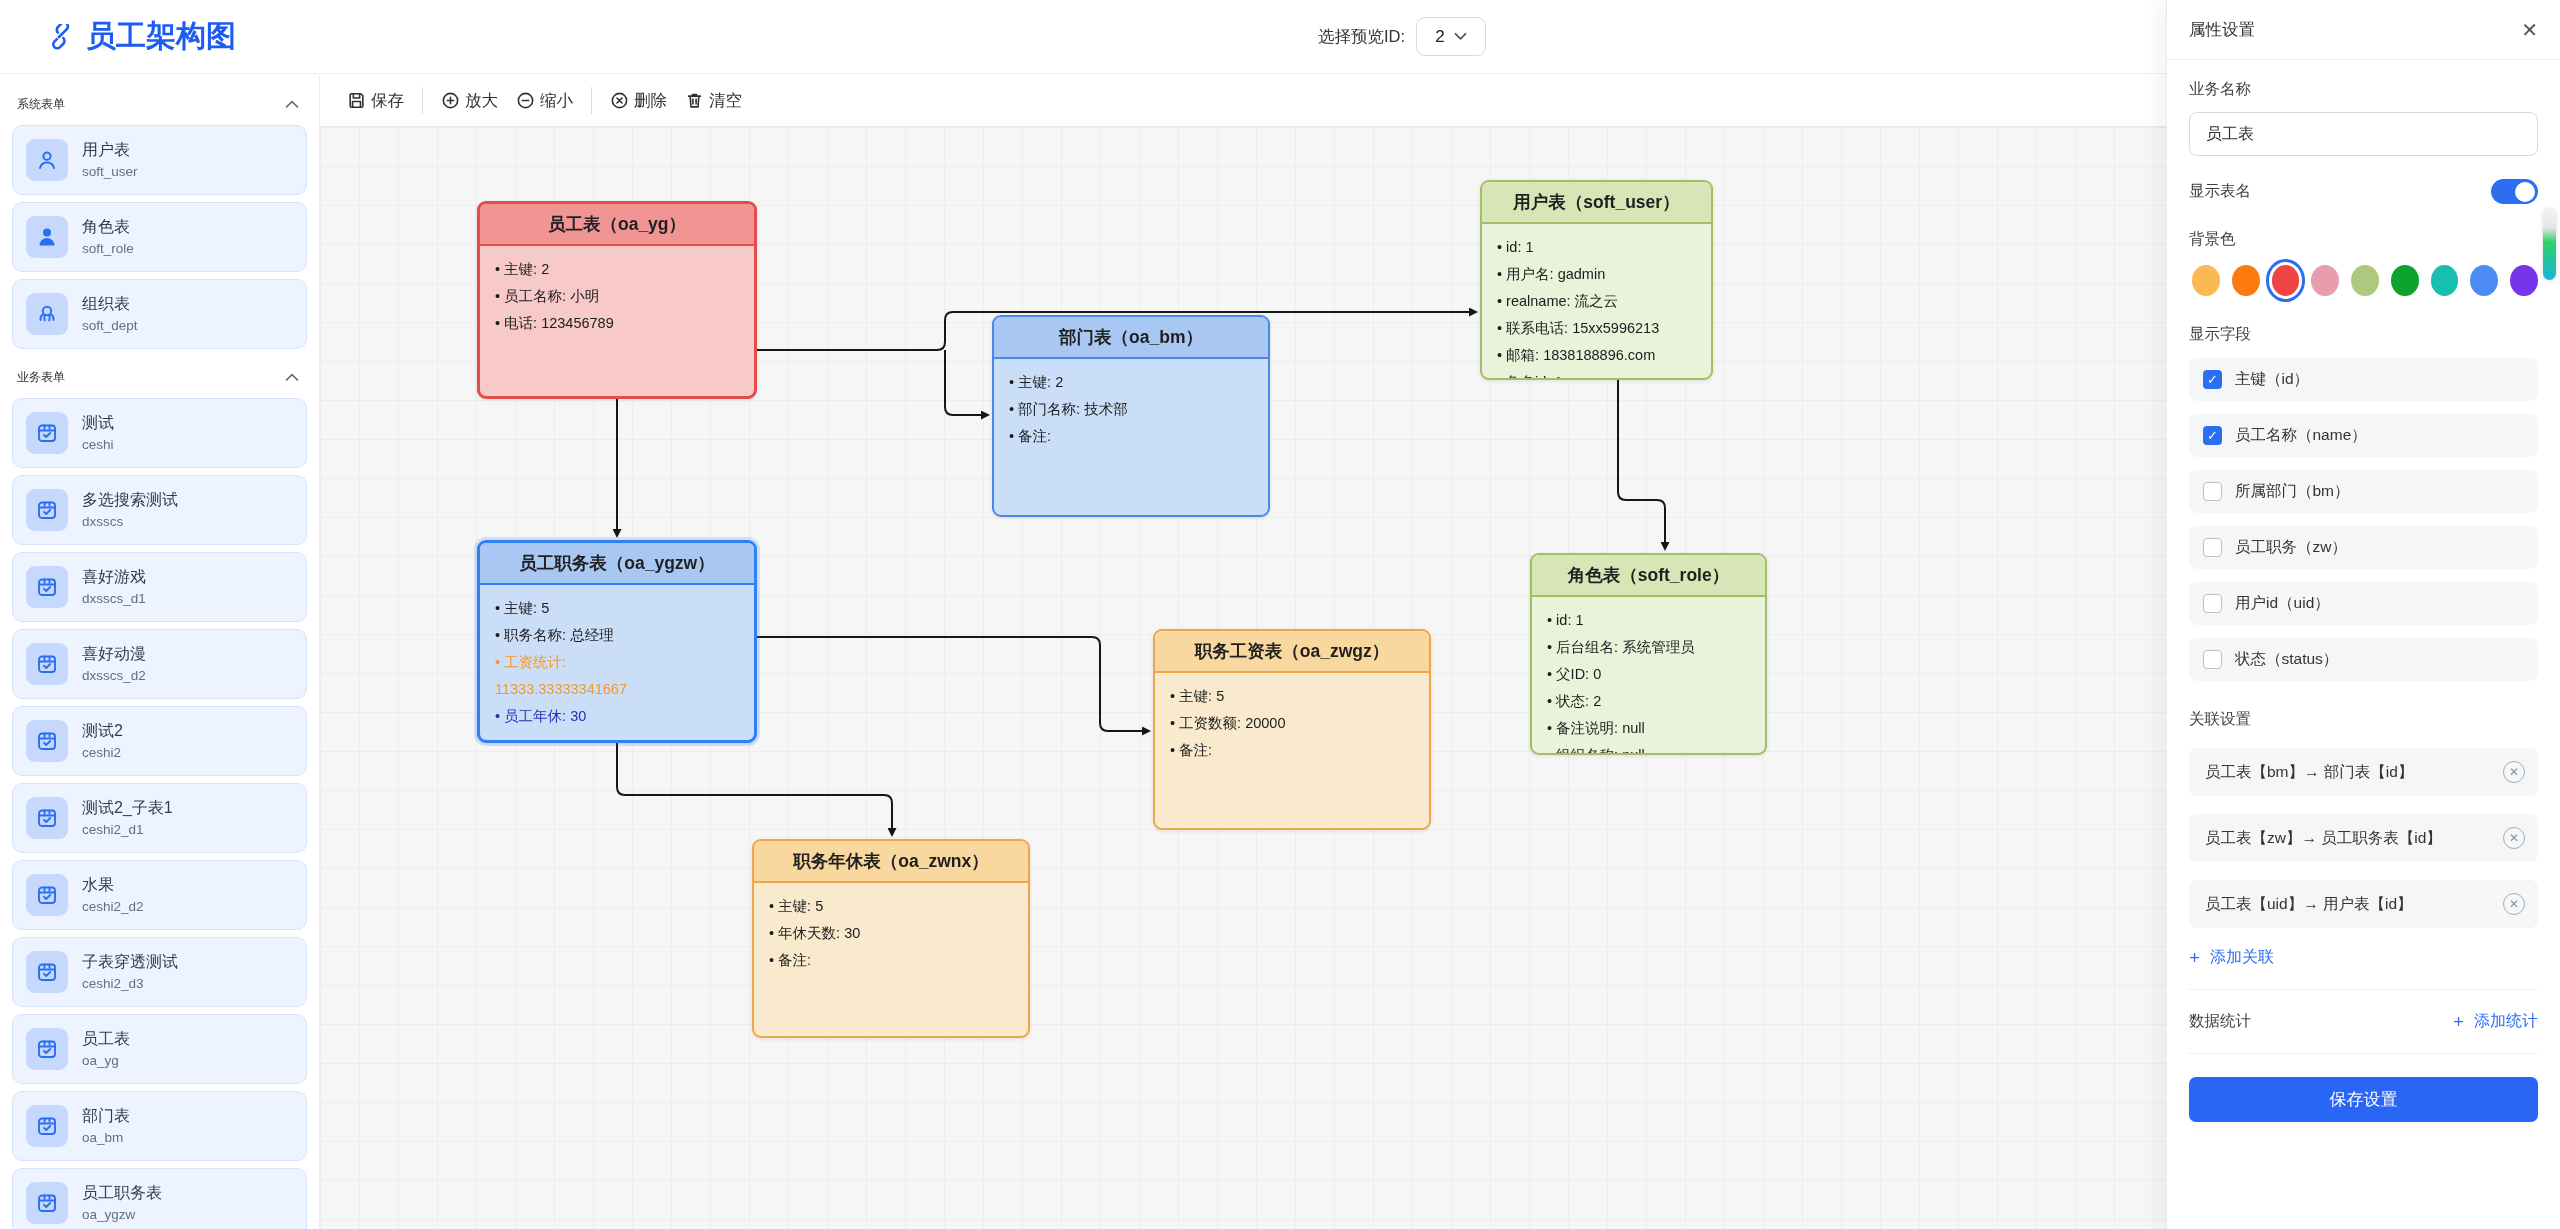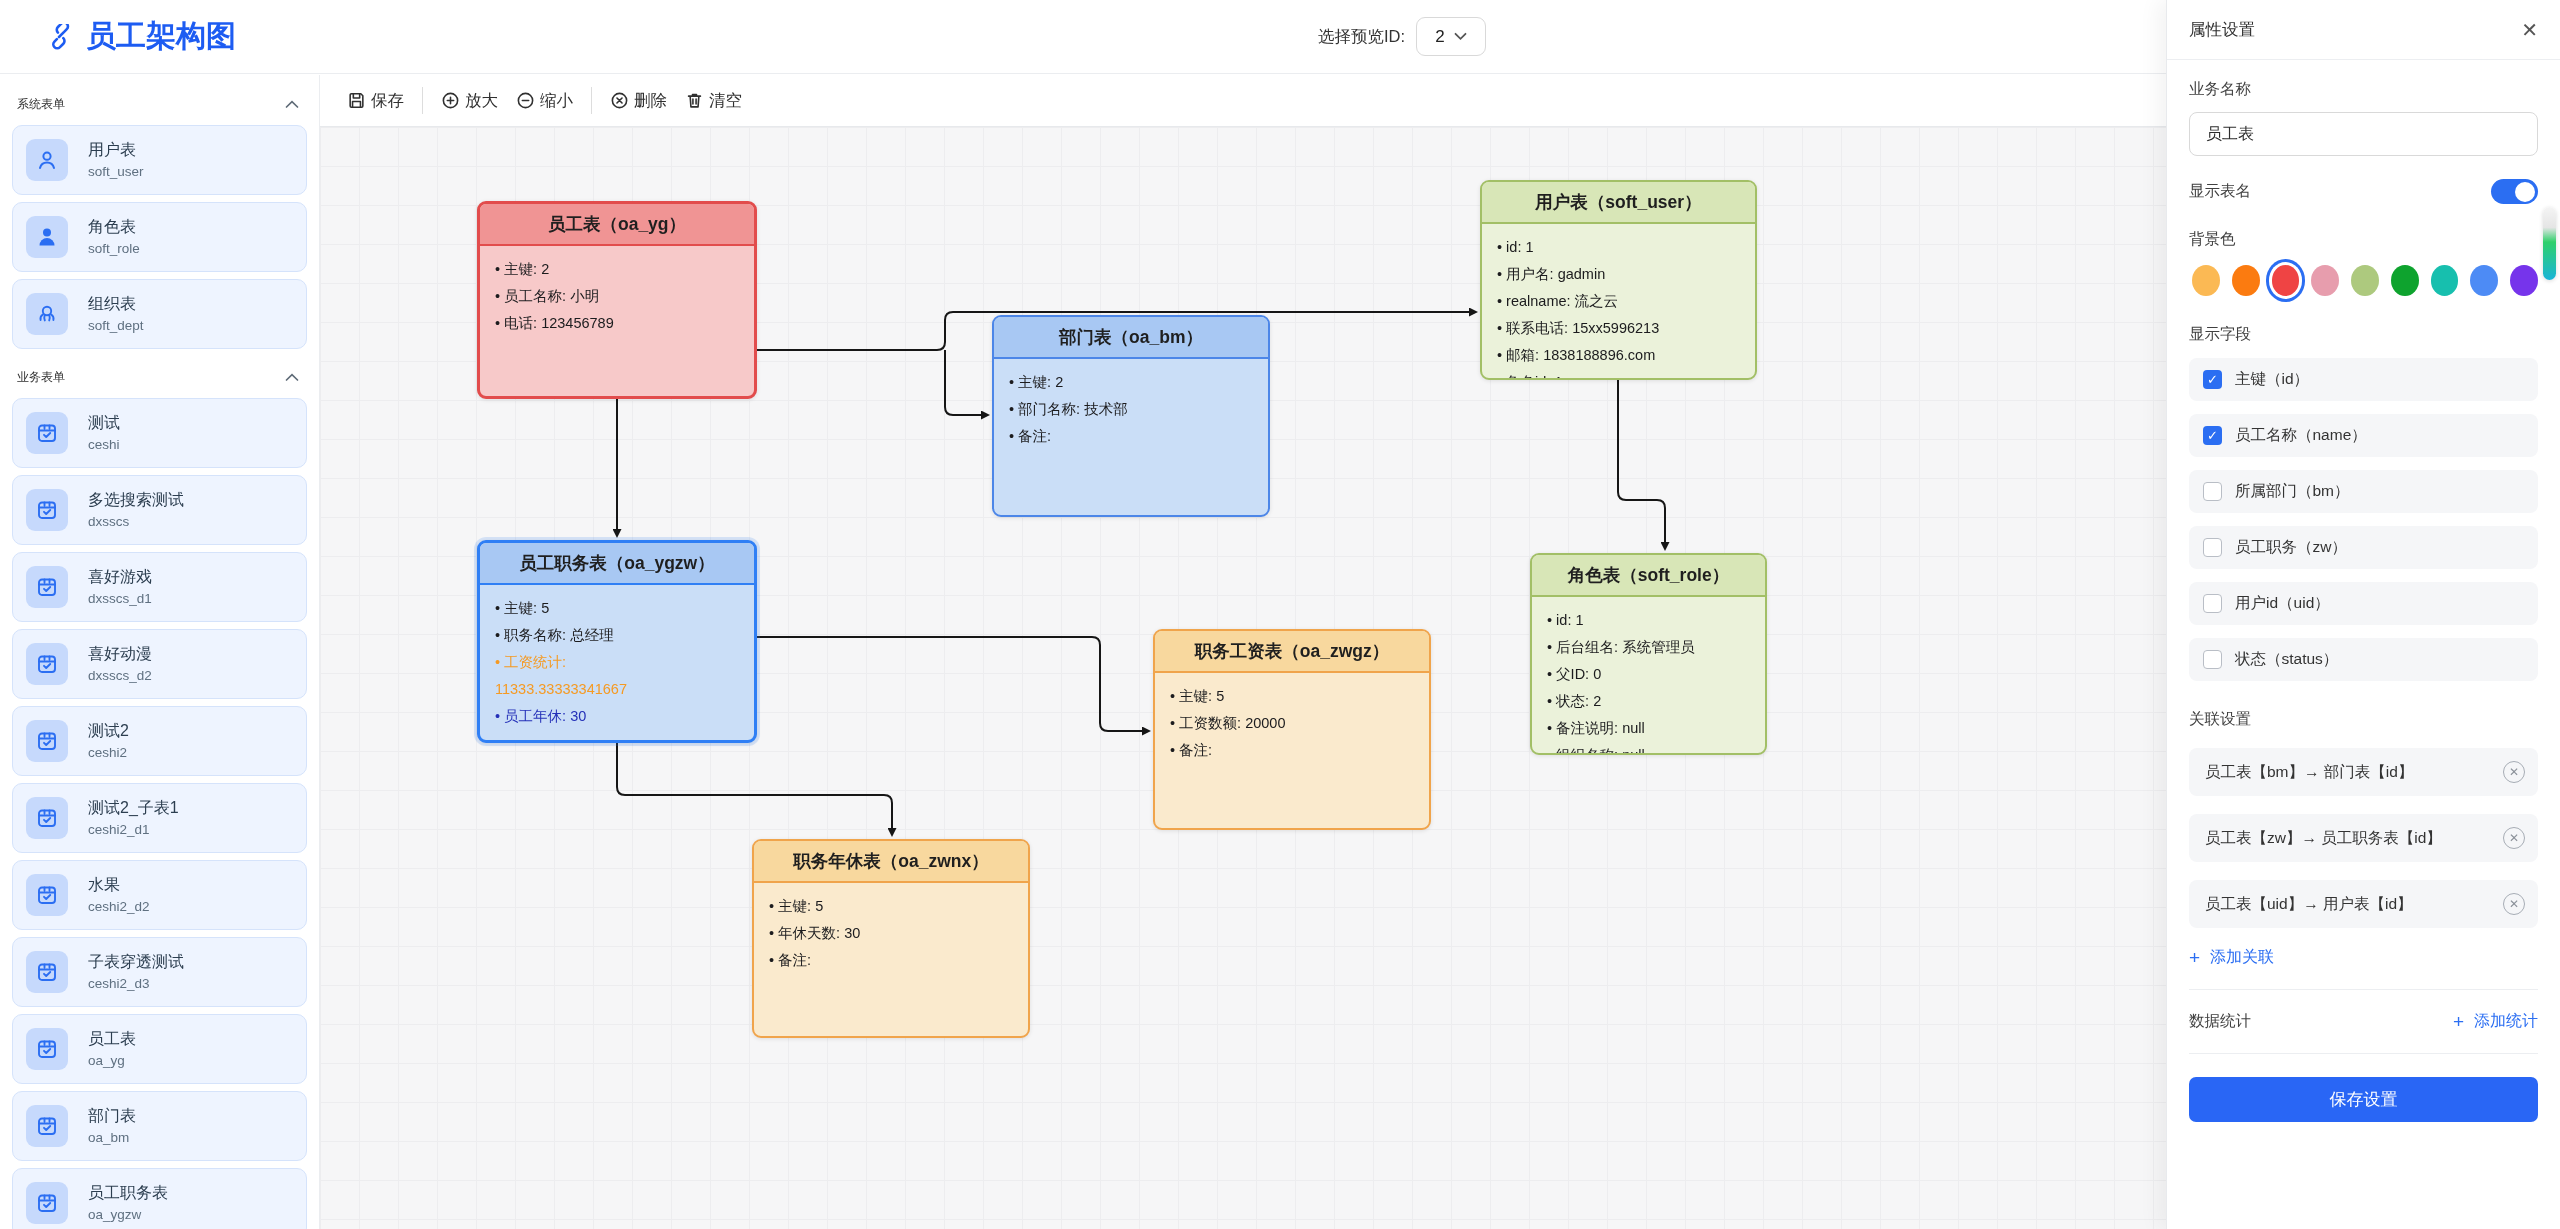--- a/index.html
+++ b/index.html
@@ -19,21 +19,21 @@
     padding:0 12px; color:#222; background:#fff; cursor:pointer; }
   .select-box svg { display:block; }
 
   
   .sidebar { position:absolute; left:0; top:75px; width:320px; height:1154px; background:#fff;
     border-right:1px solid #ebedf0; overflow:hidden; padding-top:8px; z-index:4; }
   .sec-header { height:42px; display:flex; align-items:center; justify-content:space-between;
     padding:0 20px 0 17px; font-size:12px; color:#2f2f2f; cursor:pointer; }
   .sec-header .chev { color:#5f6b77; display:flex; }
   .card { margin:0 12px 7px; height:70px; background:#eef4ff; border:1px solid #d5e3fb;
-    border-radius:10px; display:flex; align-items:center; gap:20px; padding-left:13px; cursor:grab; }
+    border-radius:10px; display:flex; align-items:center; gap:14px; padding-left:13px; cursor:grab; }
   .tile { width:42px; height:42px; min-width:42px; border-radius:9px; background:#c6d9fc;
     display:flex; align-items:center; justify-content:center; color:#2b6ef2; }
   .card-name { font-size:16px; color:#2c3e50; line-height:1.15; }
   .card-code { font-size:13.5px; color:#5f7081; margin-top:4px; }
 
   
   .toolbar { position:absolute; left:320px; top:75px; width:1846px; height:52px; background:#fff;
     border-bottom:1px solid #e7e9ec; display:flex; align-items:center; padding-left:18px;
     z-index:3; }
   .tbtn { display:flex; align-items:center; gap:5px; font-size:16.5px; color:#303030;
@@ -397,21 +397,21 @@
       <path d="M297,616 L297,660 Q297,668 305,668 L564,668 Q572,668 572,676 L572,702" class="edge" marker-end="url(#arrow)"></path>
     </svg>
 <div class="node red" style="left: 157px; top: 74px; width: 280px; height: 198px;">
       <div class="node-header">员工表（oa_yg）</div>
       <div class="node-body">
         <div class="frow bullet">主键: 2</div>
         <div class="frow bullet">员工名称: 小明</div>
         <div class="frow bullet">电话: 123456789</div>
       </div>
     </div>
-    <div class="node green" style="left: 1160px; top: 53px; width: 277px; height: 200px;">
+    <div class="node green" style="left: 1160px; top: 53px; width: 233px; height: 200px;">
       <div class="node-header">用户表（soft_user）</div>
       <div class="node-body">
         <div class="frow bullet">id: 1</div>
         <div class="frow bullet">用户名: gadmin</div>
         <div class="frow bullet">realname: 流之云</div>
         <div class="frow bullet">联系电话: 15xx5996213</div>
         <div class="frow bullet">邮箱: 1838188896.com</div>
         <div class="frow bullet">角色id: 1</div>
       </div>
     </div>

